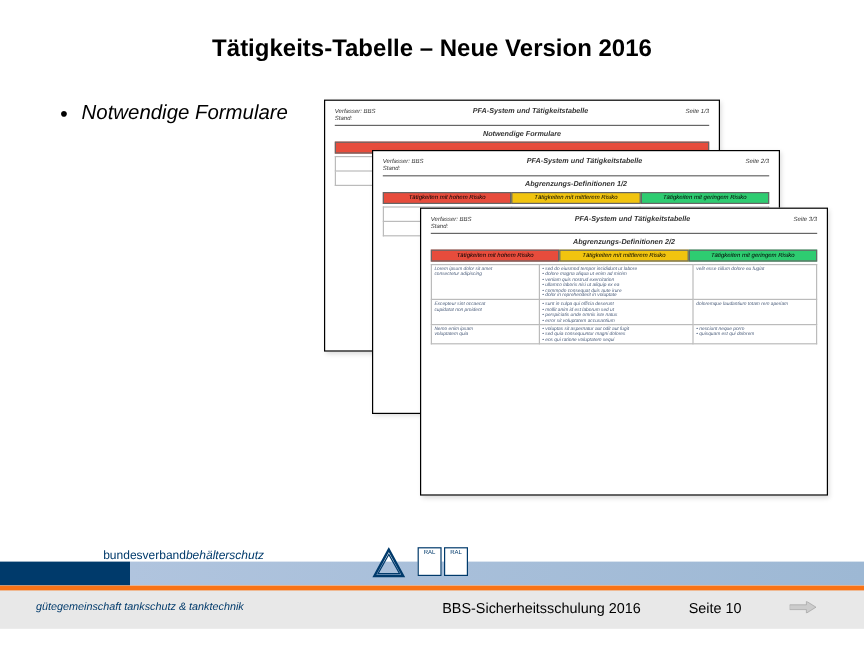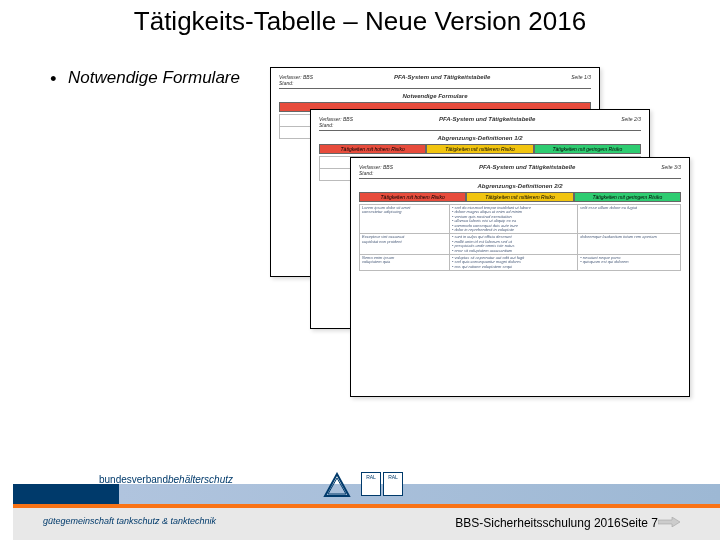--- a/index.html
+++ b/index.html
@@ -1,18 +1,18 @@
 <!DOCTYPE html>
 <html><head>
 <meta charset="utf-8">
 <style>
   * { margin: 0; padding: 0; box-sizing: border-box; }
   body { width: 720px; height: 540px; background: #fff; font-family: Arial, sans-serif; position: relative; overflow: hidden; }
   .slide { width: 720px; height: 540px; position: relative; }
-  .title { font-size: 26px; font-weight: normal; text-align: center; padding-top: 6px; color: #000; }
+  .title { font-size: 20px; font-weight: bold; text-align: center; padding-top: 30px; color: #000; }
   .content { display: flex; padding: 30px 30px 0 50px; gap: 10px; font-style: italic; }
   .bullets { width: 210px; font-size: 17px; line-height: 1.35; }
   .bullets ul { list-style: none; }
   .bullets li { margin-bottom: 22px; position: relative; padding-left: 18px; }
   .bullets li::before { content: "•"; position: absolute; left: 0; font-size: 18px; }
   .doc-stack { position: relative; width: 420px; height: 330px; }
   .doc { position: absolute; background: #fff; border: 1px solid #000; box-shadow: 2px 2px 4px rgba(0,0,0,.15); }
   .doc1 { top: 0; left: 0; width: 330px; height: 210px; }
   .doc2 { top: 42px; left: 40px; width: 340px; height: 220px; }
   .doc3 { top: 90px; left: 80px; width: 340px; height: 240px; }
@@ -20,32 +20,32 @@
   .doc-header { display: flex; justify-content: space-between; font-size: 5px; margin-bottom: 4px; border-bottom: 0.5px solid #666; padding-bottom: 2px; }
   .doc-htitle { font-weight: bold; font-size: 6px; }
   .doc-subtitle { text-align: center; font-size: 6px; font-weight: bold; margin: 3px 0; }
   .risk-row { display: flex; gap: 0; margin: 2px 0; }
   .risk-cell { flex: 1; text-align: center; font-size: 5px; padding: 1px 2px; border: 0.5px solid #666; }
   .r-red { background: #e74c3c; color: #000; }
   .r-yellow { background: #f1c40f; color: #000; }
   .r-green { background: #2ecc71; color: #000; }
   .tbl { width: 100%; border-collapse: collapse; font-size: 4px; margin-top: 2px; }
   .tbl td { border: 0.5px solid #bbb; padding: 1px 2px; vertical-align: top; line-height: 1.1; color: #4a5c7a; }
-  .footer { position: absolute; bottom: 0; left: 0; right: 0; height: 56px; margin-left: 13px; }
+  .footer { position: absolute; bottom: 0; left: 0; right: 0; height: 72px; }
   .footer-bar-top { height: 20px; background: linear-gradient(to right, #003a6b 0%, #003a6b 15%, #b0c4de 15%, #9db8d4 100%); }
   .footer-bar-main { height: 36px; background: #e8e8e8; border-top: 4px solid #f97316; position: relative; display: flex; align-items: center; }
   .org-logo { position: absolute; left: 86px; top: -10px; display: flex; align-items: baseline; font-size: 10px; color: #003a6b; }
   .org-logo .bv { font-weight: normal; }
   .org-logo .bh { font-weight: normal; font-style: italic; }
   .org-sub { position: absolute; left: 30px; top: 8px; font-size: 9px; font-style: italic; color: #003a6b; }
   .triangle { position: absolute; left: 310px; top: -12px; width: 0; height: 0; }
   .triangle svg { width: 28px; height: 26px; }
   .ral-badge { position: absolute; left: 348px; top: -12px; display: flex; gap: 2px; }
   .ral-badge .sq { width: 20px; height: 24px; border: 1px solid #003a6b; background: #fff; font-size: 5px; text-align: center; padding-top: 1px; color: #003a6b; }
-  .footer-text { position: absolute; right: 40px; top: 8px; font-size: 12px; color: #000; display: flex; }
+  .footer-text { position: absolute; right: 40px; top: 8px; font-size: 12px; color: #000; display: flex; gap: 40px; }
   .arrow-right { display: inline-block; }
   .arrow-right svg { width: 22px; height: 10px; }
 </style>
 </head>
 <body>
 
 <div class="slide">
   <h1 class="title">Tätigkeits-Tabelle – Neue Version 2016</h1>
 
   <div class="content">
@@ -165,21 +165,21 @@
       </span>
       <span class="ral-badge">
         <span class="sq">RAL</span>
         <span class="sq">RAL</span>
       </span>
     </div>
     <div class="footer-bar-main">
       <div class="org-sub">gütegemeinschaft tankschutz &amp; tanktechnik</div>
       <div class="footer-text">
         <span>BBS-Sicherheitsschulung 2016</span>
-        <span>Seite 7</span>
+        <span>Seite 10</span>
         <span class="arrow-right">
           <svg viewBox="0 0 22 10">
               <path d="M0,3 L14,3 L14,0 L22,5 L14,10 L14,7 L0,7 Z" fill="#ccc" stroke="#999" stroke-width="0.5"></path>
             </svg>
         </span>
       </div>
     </div>
   </div>
 </div>
 

